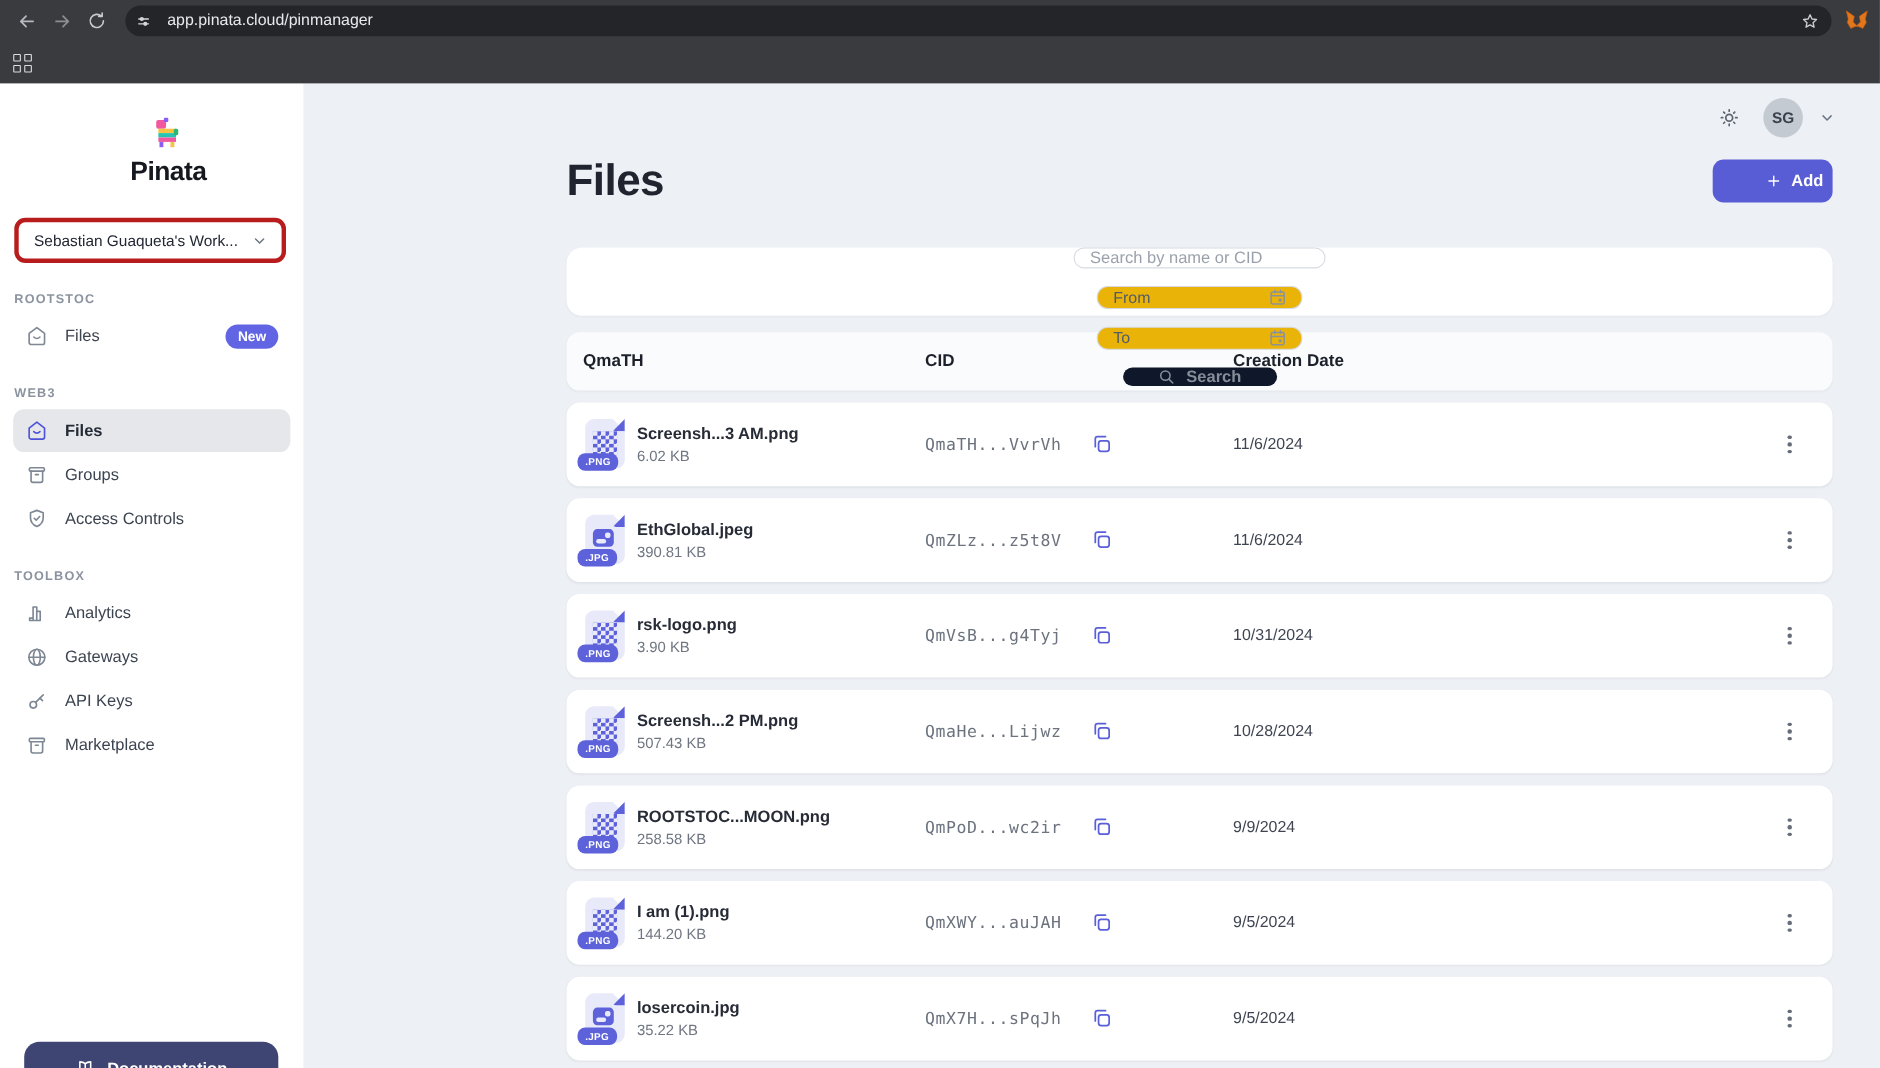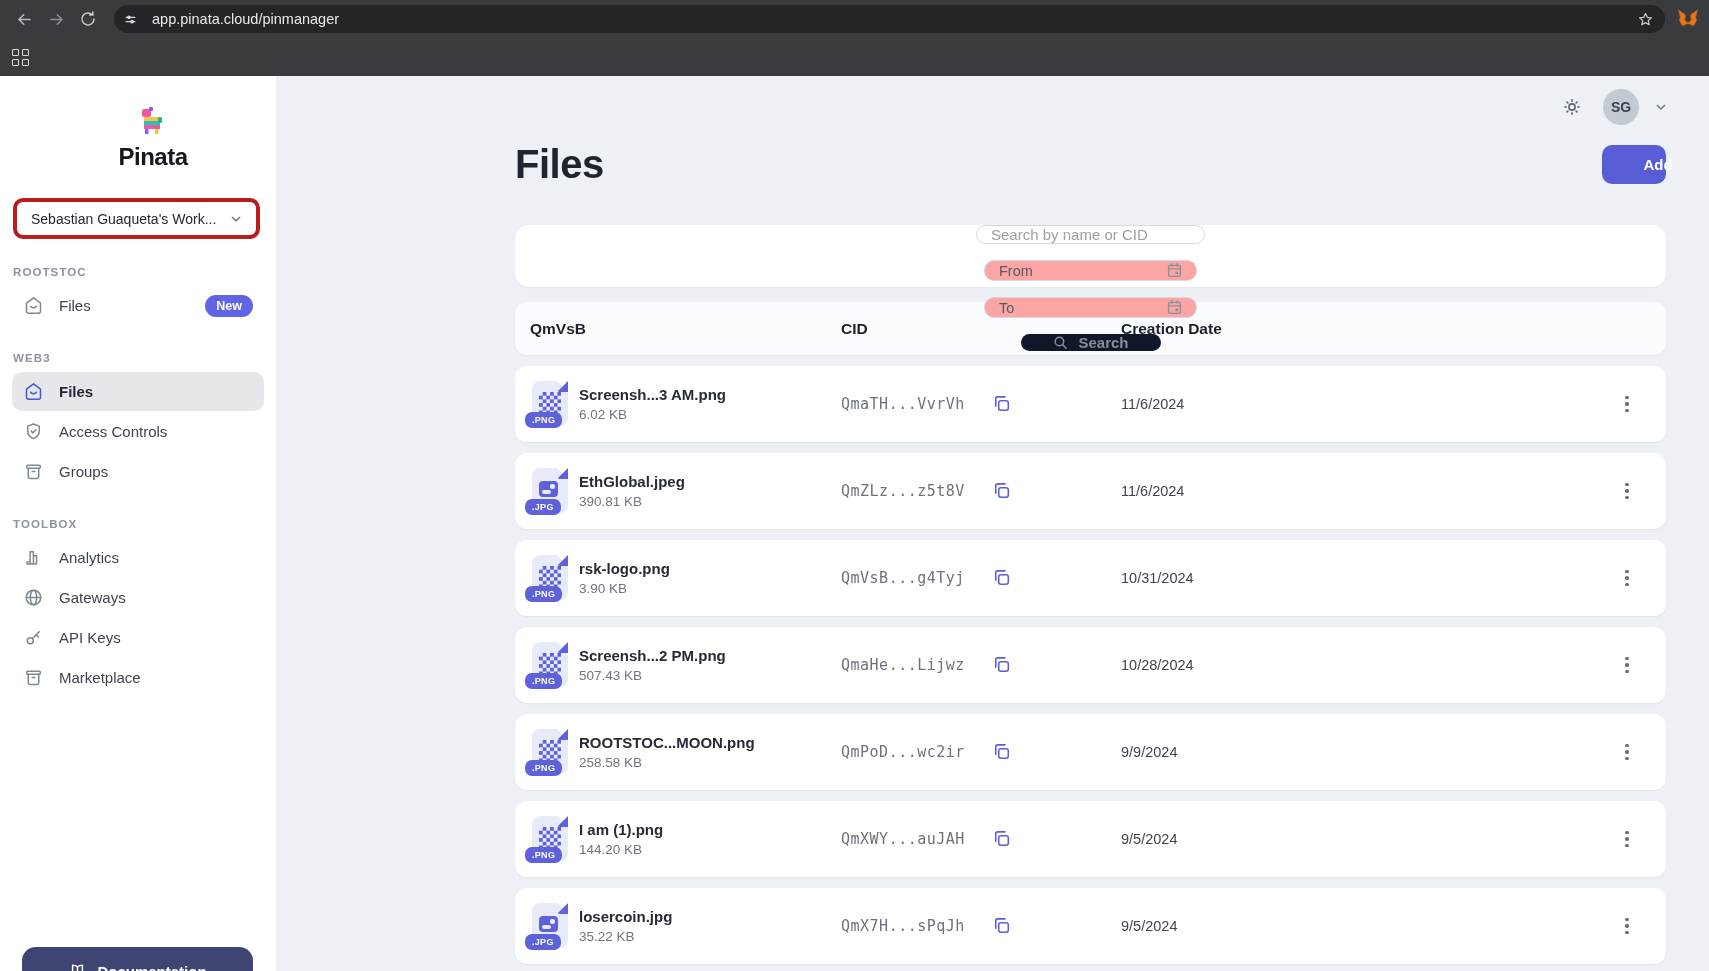--- a/index.html
+++ b/index.html
@@ -42,27 +42,27 @@
   
   .topbar { position:absolute; top:13px; right:40px; display:flex; align-items:center; gap:14px; }
   .sun-btn { width:34px; height:34px; display:flex; align-items:center; justify-content:center; cursor:pointer; }
   .avatar { width:36px; height:36px; border-radius:50%; background:#c4cad2; color:#3a414b; font-size:14px; font-weight:700; display:flex; align-items:center; justify-content:center; }
   .chev { width:16px; height:16px; stroke:#6c7480; fill:none; stroke-width:2; stroke-linecap:round; stroke-linejoin:round; cursor:pointer; }
 
   
   .content { position:absolute; left:239px; right:43px; top:0; }
   .title-row { margin-top:66px; display:flex; align-items:center; justify-content:space-between; }
   .page-title { font-size:40px; font-weight:800; color:#20242e; letter-spacing:-0.5px; }
-  .add-btn { width:64px; height:39px; background:#585dd6; border-radius:10px; color:#fff; font-size:15px; font-weight:600; display:flex; align-items:center; justify-content:center; gap:8px; cursor:pointer; border:none;padding-left:40px; }
+  .add-btn { width:109px; height:39px; background:#585dd6; border-radius:10px; color:#fff; font-size:15px; font-weight:600; display:flex; align-items:center; justify-content:center; gap:8px; cursor:pointer; border:none;padding-left:40px; }
   .add-btn svg { width:15px; height:15px; stroke:#fff; stroke-width:2; stroke-linecap:round; }
 
   .search-card { margin-top:38px; height:62px; background:#fff; border-radius:14px; display:flex; align-items:center; padding:0 14px; gap:16px; box-shadow:0 1px 2px rgba(16,24,40,.04);flex-direction:column; }
   .search-input { flex:1; height:39px; border:1px solid #d6dae0; border-radius:10px; padding:0 14px; font-size:15px; color:#222; font-family:"Liberation Sans",sans-serif; outline:none; background:#fff; }
   .search-input::placeholder { color:#9aa1ac; }
-  .date-field { width:213px; height:39px; border:1px solid #d6dae0; border-radius:10px; display:flex; align-items:center; padding:0 12px 0 14px; background:#fca5a5; cursor:text; }
+  .date-field { width:187px; height:39px; border:1px solid #d6dae0; border-radius:10px; display:flex; align-items:center; padding:0 12px 0 14px; background:#eab308; cursor:text; }
   .date-field .ph { flex:1; font-size:14.5px; color:#535b66; }
   .cal-icon { width:19px; height:19px; stroke:#8a919c; fill:none; stroke-width:1.7; stroke-linecap:round; }
   .search-btn { width:140px; height:40px; background:#0f172a; border:none; border-radius:10px; display:flex; align-items:center; justify-content:center; gap:9px; color:#878e99; font-size:15px; font-weight:600; cursor:not-allowed; }
   .search-btn svg { width:17px; height:17px; stroke:#878e99; fill:none; stroke-width:2; stroke-linecap:round; }
 
   .grid-cols { display:grid; grid-template-columns:311px 280px 1fr 56px; align-items:center; padding-left:15px; }
   .thead { margin-top:15px; height:53px; background:#fafbfc; border-radius:12px; box-shadow:0 1px 2px rgba(16,24,40,.04); }
   .thead .th { font-size:15.5px; font-weight:700; color:#1b202a; }
 
   .trow { margin-top:11px; height:76px; background:#fff; border-radius:12px; box-shadow:0 1px 2px rgba(16,24,40,.05); }
@@ -241,31 +241,31 @@
   <div class="s-item active">
     <svg class="sicon">
                 <use href="#icon-pin"></use>
               </svg>
     <span class="label">Files</span>
 
   </div>
 
   <div class="s-item">
     <svg class="sicon">
+                <use href="#icon-box"></use>
+              </svg>
+    <span class="label">Groups</span>
+
+  </div>
+
+  <div class="s-item">
+    <svg class="sicon">
                 <use href="#icon-shield"></use>
               </svg>
     <span class="label">Access Controls</span>
-
-  </div>
-
-  <div class="s-item">
-    <svg class="sicon">
-                <use href="#icon-box"></use>
-              </svg>
-    <span class="label">Groups</span>
 
   </div>
 </div>
   </div>
 
   <div class="s-section">
     <div class="sec-label">TOOLBOX</div>
     <div>
   <div class="s-item">
     <svg class="sicon">
@@ -350,21 +350,21 @@
         </div>
         <button class="search-btn">
           <svg>
               <use href="#icon-search"></use>
             </svg>
           <span>Search</span>
         </button>
       </div>
 
       <div class="thead grid-cols">
-        <span class="th">QmVsB</span>
+        <span class="th">QmaTH</span>
         <span class="th">CID</span>
         <span class="th">Creation Date</span>
         <span></span>
       </div>
 
       <div id="rows-host">
   <div class="trow grid-cols">
     <div class="namecell">
       <span class="fileicon">
         <span class="fi-doc"></span>

